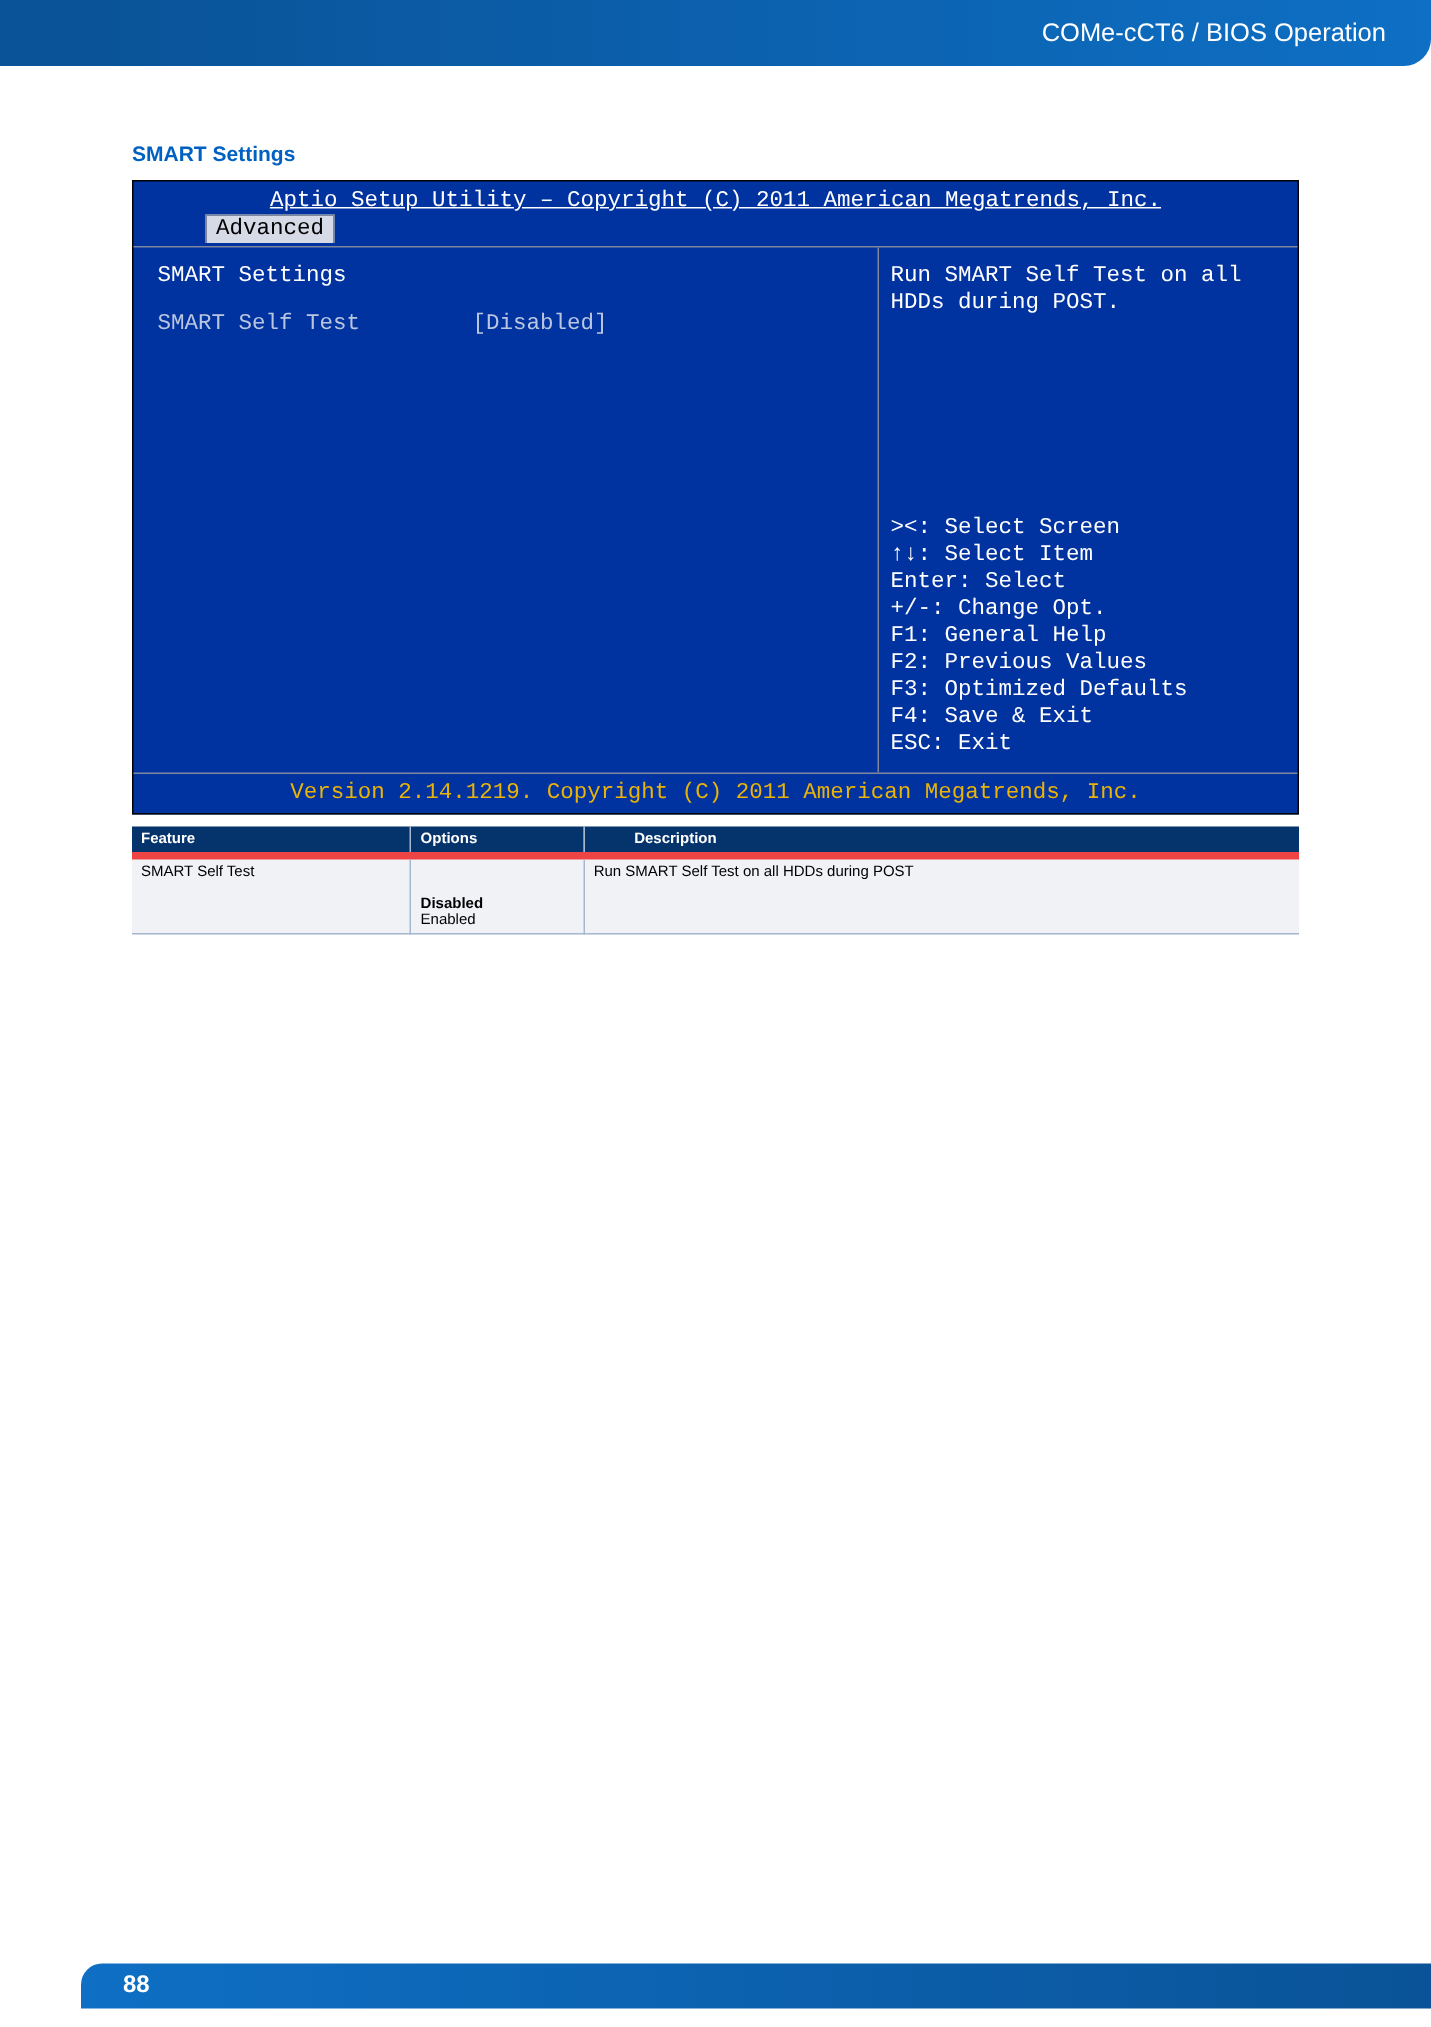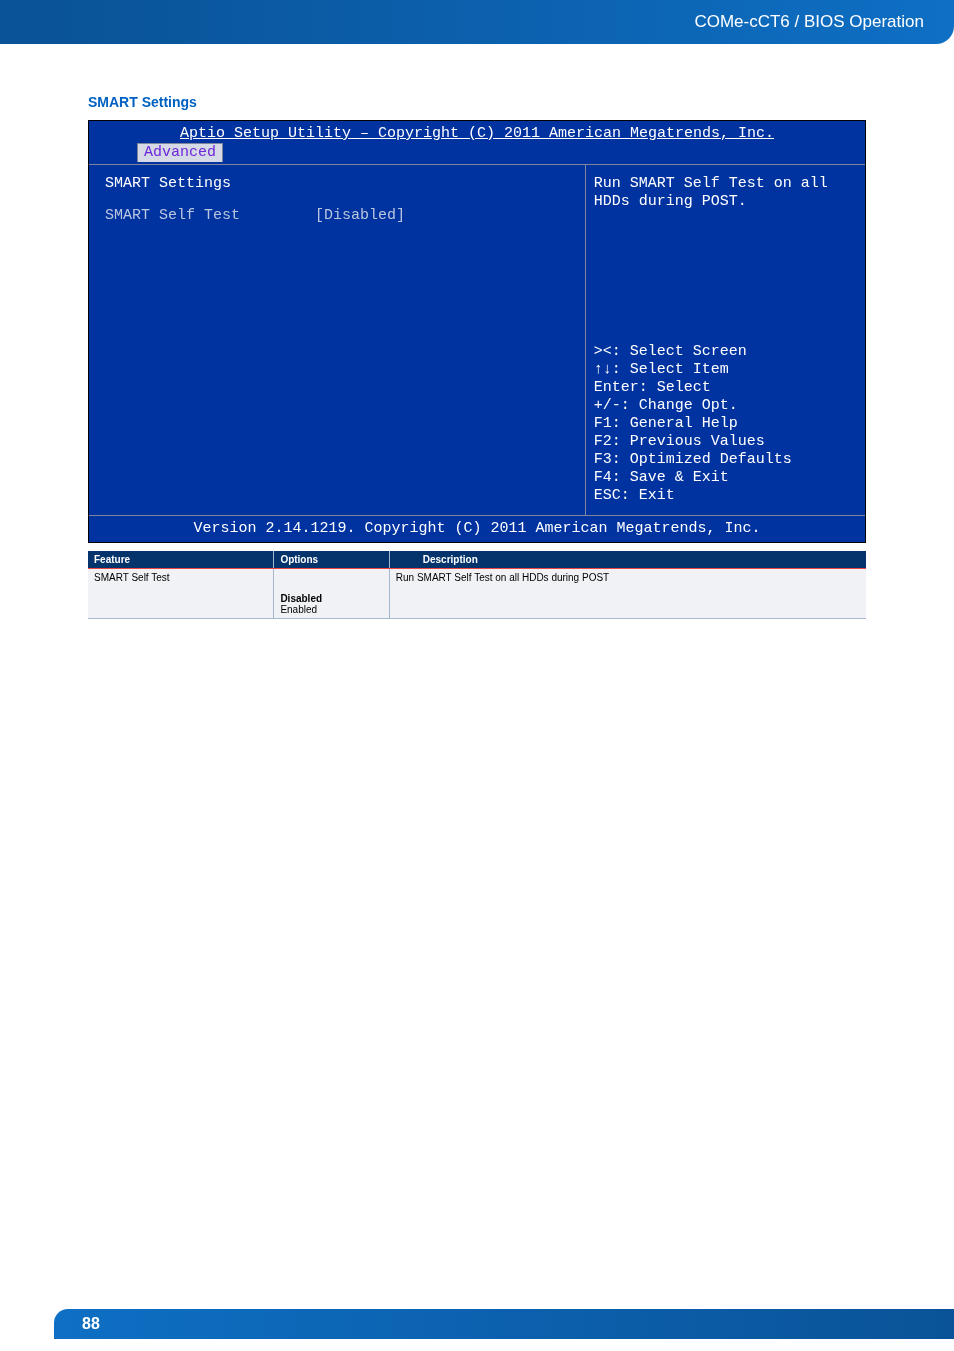--- a/index.html
+++ b/index.html
@@ -51,21 +51,21 @@
       padding: 4px 0 0 0;
       color: #fff;
       text-decoration: underline;
     }
     .bios-tabs {
       display: flex;
       padding: 0 48px 2px 48px;
     }
     .bios-tab {
       background: #d6d9e6;
-      color: #6d28d9;
+      color: #000000;
       padding: 0px 6px;
       border: 1px solid #7d869d;
       border-bottom: none;
     }
     .bios-body {
       display: flex;
       border-top: 1px solid #7d869d;
       border-bottom: 1px solid #7d869d;
     }
     .bios-left {
@@ -82,36 +82,36 @@
       justify-content: space-between;
     }
     .bios-heading { color: #fff; margin-bottom: 14px; }
     .bios-option-row { display: flex; color: #b9c6e0; }
     .bios-option-label { width: 210px; }
     .help-top { color: #fff; }
     .help-keys { color: #fff; margin-top: 80px; }
     .bios-footer {
       text-align: center;
       padding: 4px 0;
-      color: #ffffff;
+      color: #eab308;
     }
     table.desc {
       width: 100%;
       border-collapse: collapse;
       margin-top: 8px;
       font-size: 10px;
     }
     table.desc th {
       background: #05336b;
       color: #fff;
       text-align: left;
       padding: 3px 6px;
       font-weight: bold;
       border-right: 1px solid #a5b8cf;
-      border-bottom: 1px solid #ef4444;
+      border-bottom: 5px solid #ef4444;
     }
     table.desc th:last-child { border-right: none; padding-left: 33px; }
     table.desc td {
       background: #f0f2f5;
       padding: 3px 6px;
       border-right: 1px solid #a5b8cf;
       border-bottom: 1px solid #a5b8cf;
       vertical-align: top;
     }
     table.desc td:last-child { border-right: none; }

